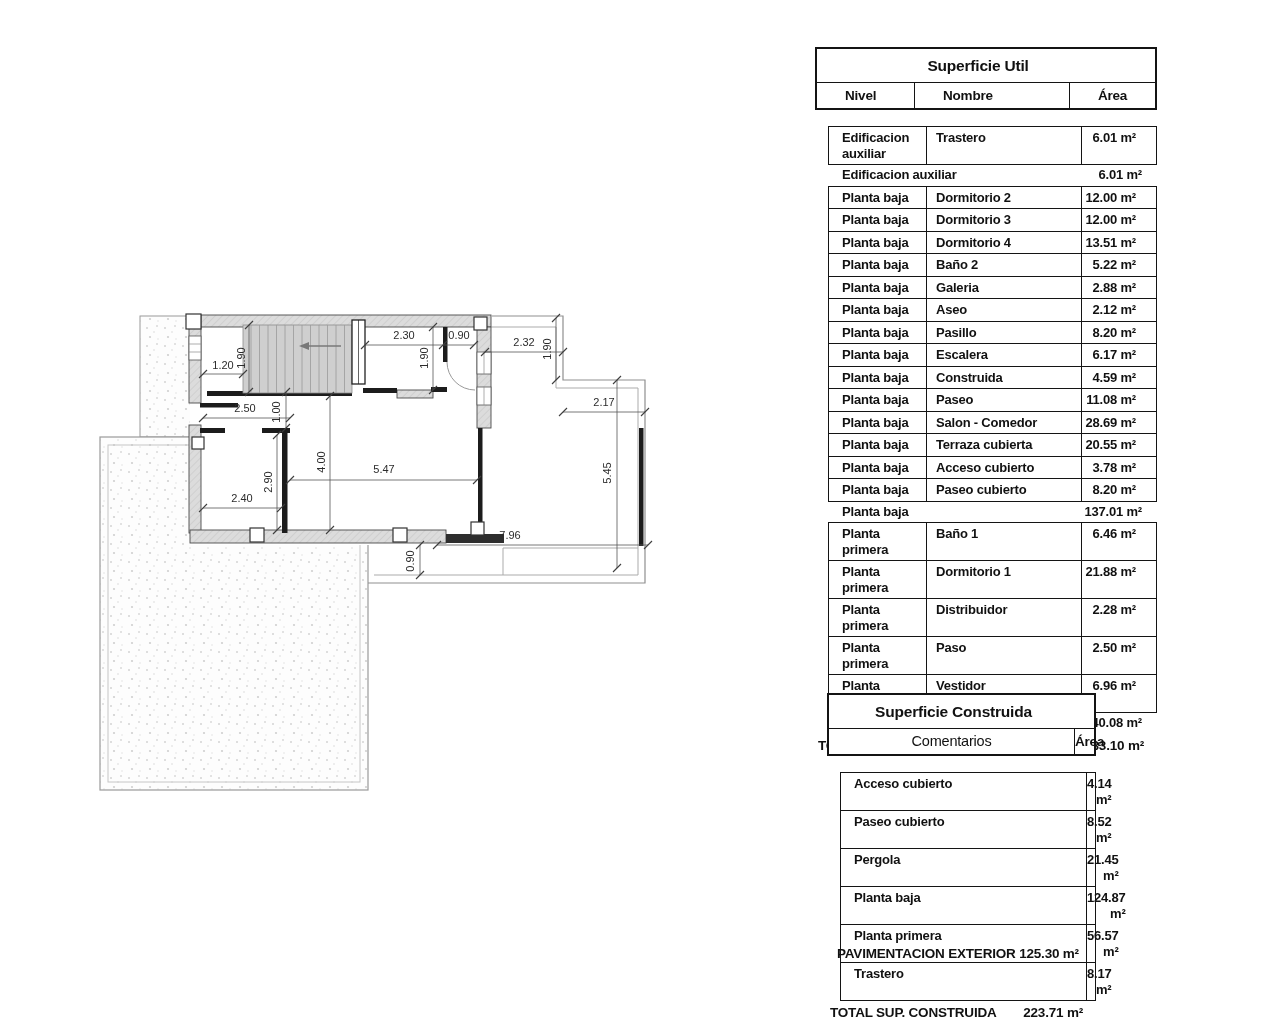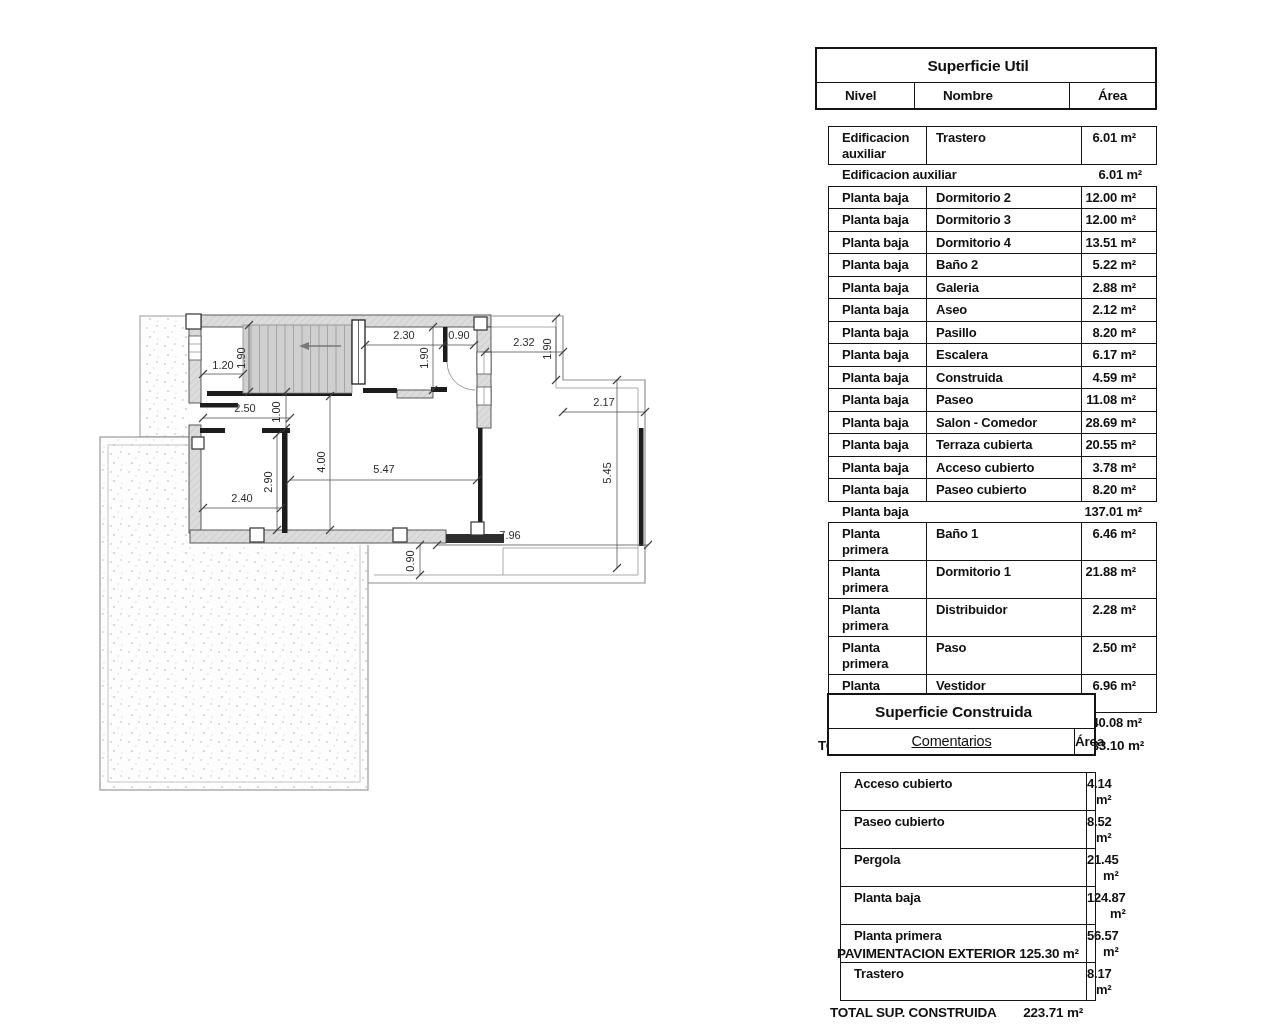--- a/index.html
+++ b/index.html
@@ -17,21 +17,21 @@
 
   .hdrbox { border:2px solid #141414; background:#fff; }
   .hdr-title { text-align:center; font-weight:bold; font-size:15.5px;
                padding:8px 16px 7px 0; border-bottom:1.8px solid #141414; }
   .hdr-cols { display:grid; }
   .t1 .hdr-cols { grid-template-columns:97px 155px 1fr; }
   .t2 .hdr-cols { grid-template-columns:245px 1fr; }
   .hc { padding:5px 0 5px 28px; font-weight:bold; font-size:13.5px; line-height:15px; }
   .hc + .hc { border-left:1.8px solid #141414; }
   .hc.center { text-align:center; padding-left:0; }
-  .hc.normal { font-weight:normal; font-size:14.5px;text-decoration:underline; }
+  .hc.normal { font-weight:normal; font-size:14.5px; }
 
   .tbody { margin-top:16px;margin-left:13px; }
   .trow.data { display:grid; border:1.8px solid #141414; border-top:0; background:#fff; }
   .t1 .trow.data { grid-template-columns:97px 155px 1fr; }
   .t2 .trow.data { grid-template-columns:245px 1fr; }
   .trow.data.first { border-top:1.8px solid #141414; }
   .cell { font-weight:bold; font-size:13px; line-height:15.5px; padding:3px 0 3px 13px; }
   .cell.nombre { border-left:1.8px solid #141414; padding-left:9px; }
   .cell.area   { border-left:1.8px solid #141414; text-align:right;
                  padding-left:0; padding-right:20px; }

